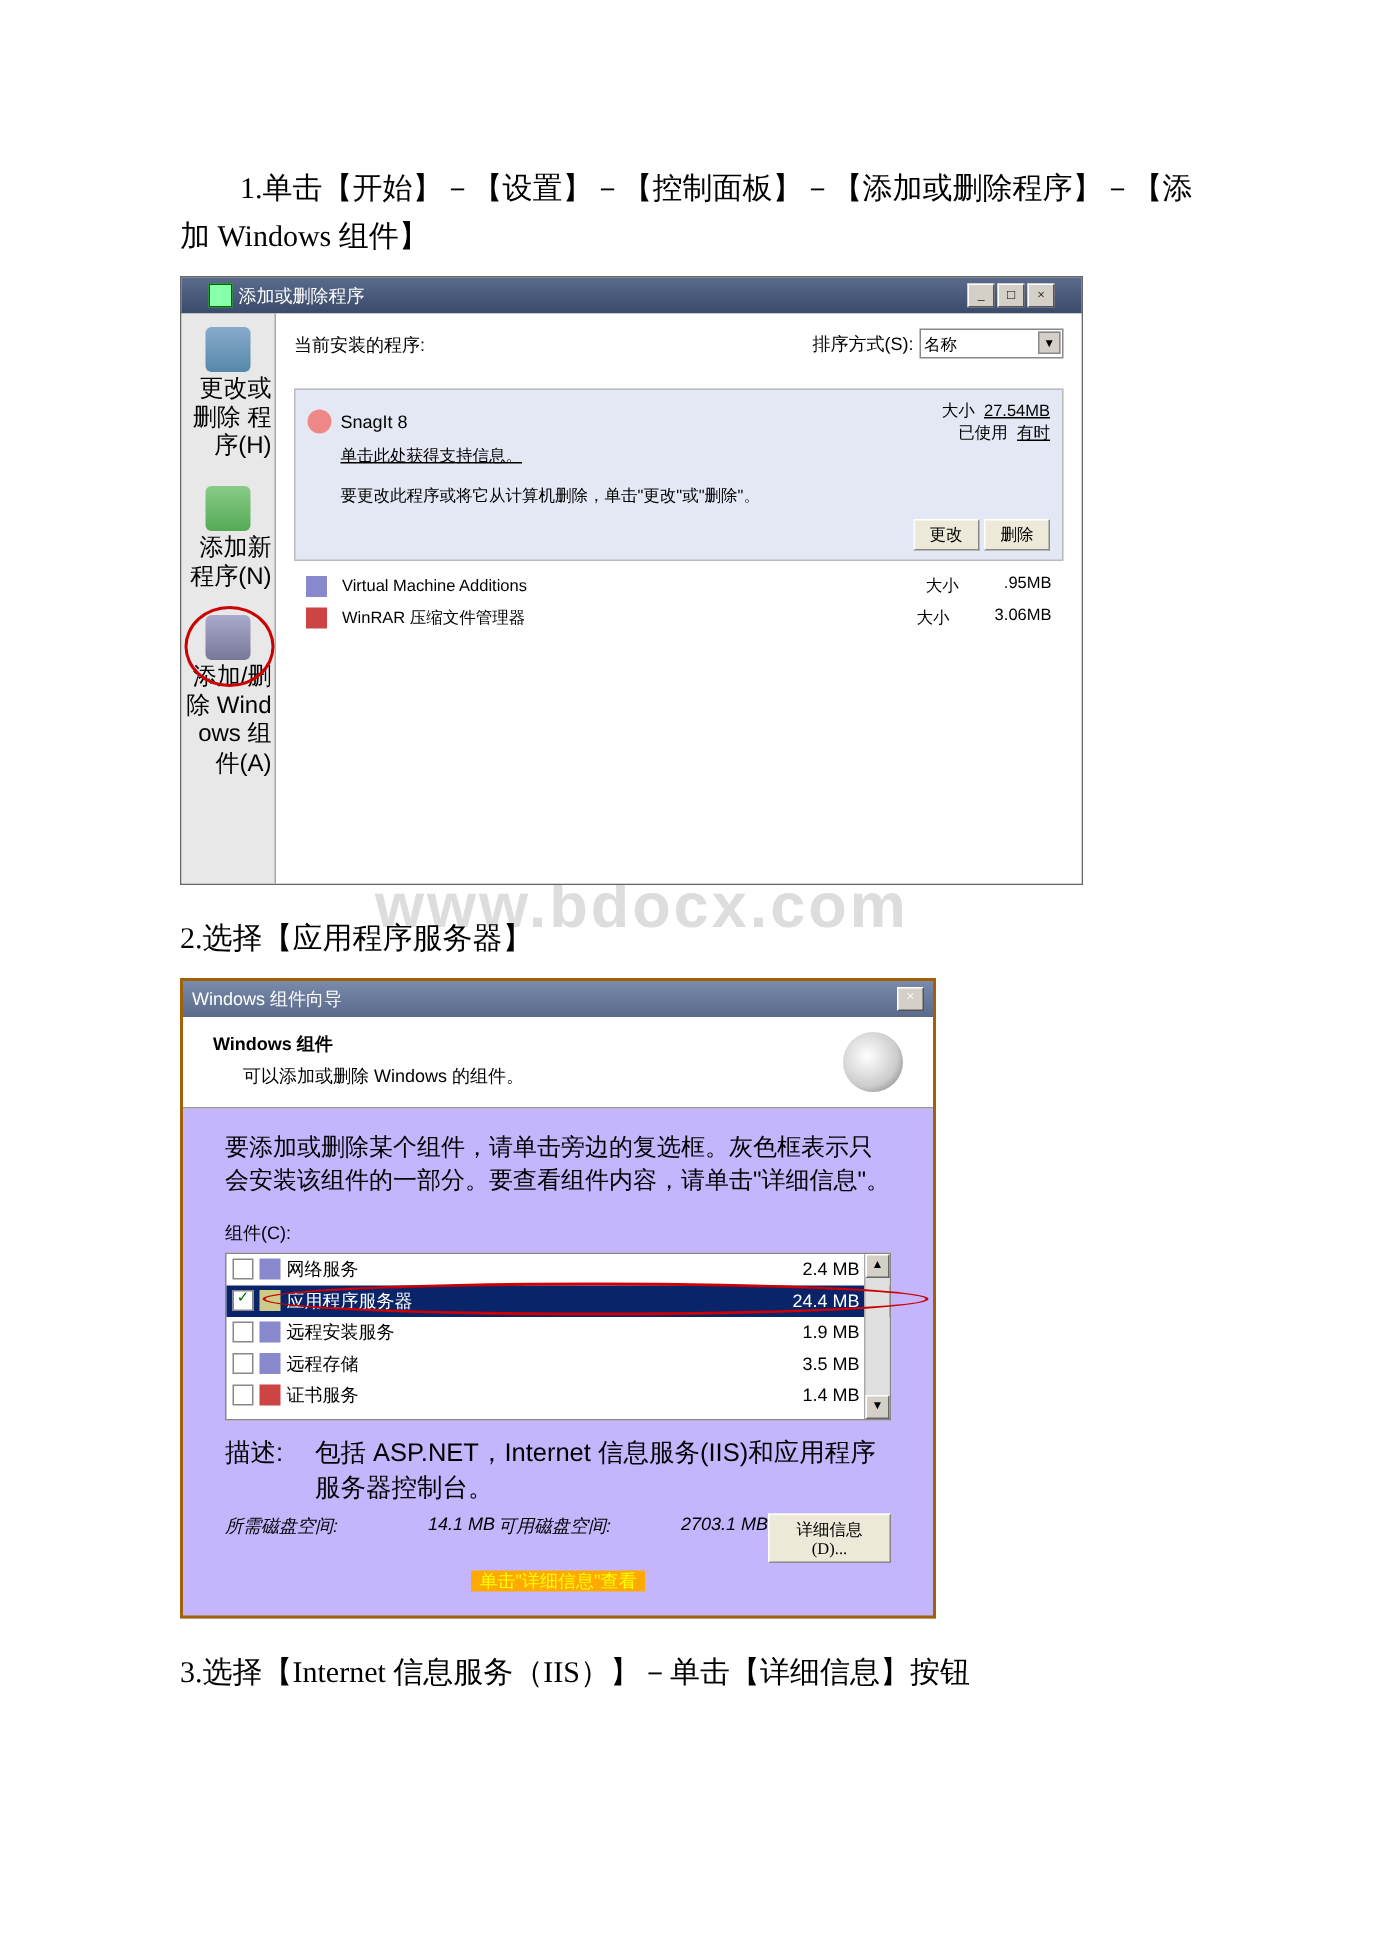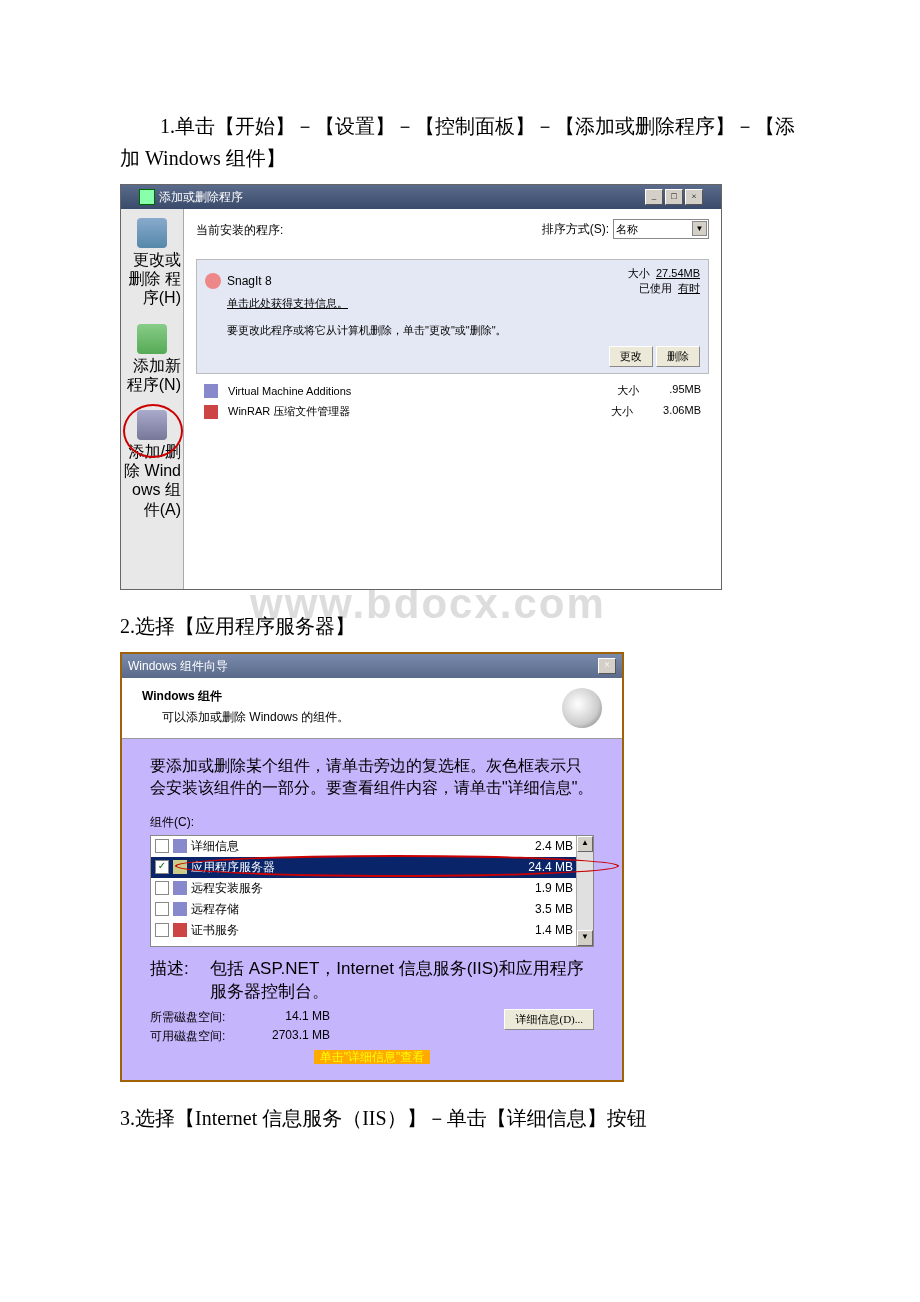--- a/index.html
+++ b/index.html
@@ -383,22 +383,23 @@
   width: 60px;
 }
 .space-rows {
   display: flex;
   justify-content: space-between;
   margin-top: 6px;
   font-size: 12px;
 }
 .space-rows .sp-left {
   display: flex;
-  flex-direction: column;
+  flex-direction: row;
   gap: 2px;
+  font-style: italic;
 }
 .space-rows .sp-left .srow {
   display: flex;
 }
 .space-rows .sp-left .slbl {
   width: 90px;
 }
 .space-rows .sp-left .sval {
   width: 90px;
   text-align: right;
@@ -538,21 +539,21 @@
     </div>
     <div class="wiz-body">
       <div class="wiz-hint">要添加或删除某个组件，请单击旁边的复选框。灰色框表示只会安装该组件的一部分。要查看组件内容，请单击"详细信息"。</div>
       <div style="margin-bottom:4px">组件(C):</div>
       <div style="position:relative">
         <div class="listbox">
           <div class="lb-row">
             <div class="lb-left">
                 <span class="lb-check"></span>
                 <span class="lb-icon"></span>
-                <span>详细信息</span>
+                <span>网络服务</span>
               </div>
             <span>2.4 MB</span>
           </div>
           <div class="lb-row sel">
             <div class="lb-left">
                 <span class="lb-check">✓</span>
                 <span class="lb-icon" style="background:#cc8"></span>
                 <span>应用程序服务器</span>
               </div>
             <span>24.4 MB</span>

